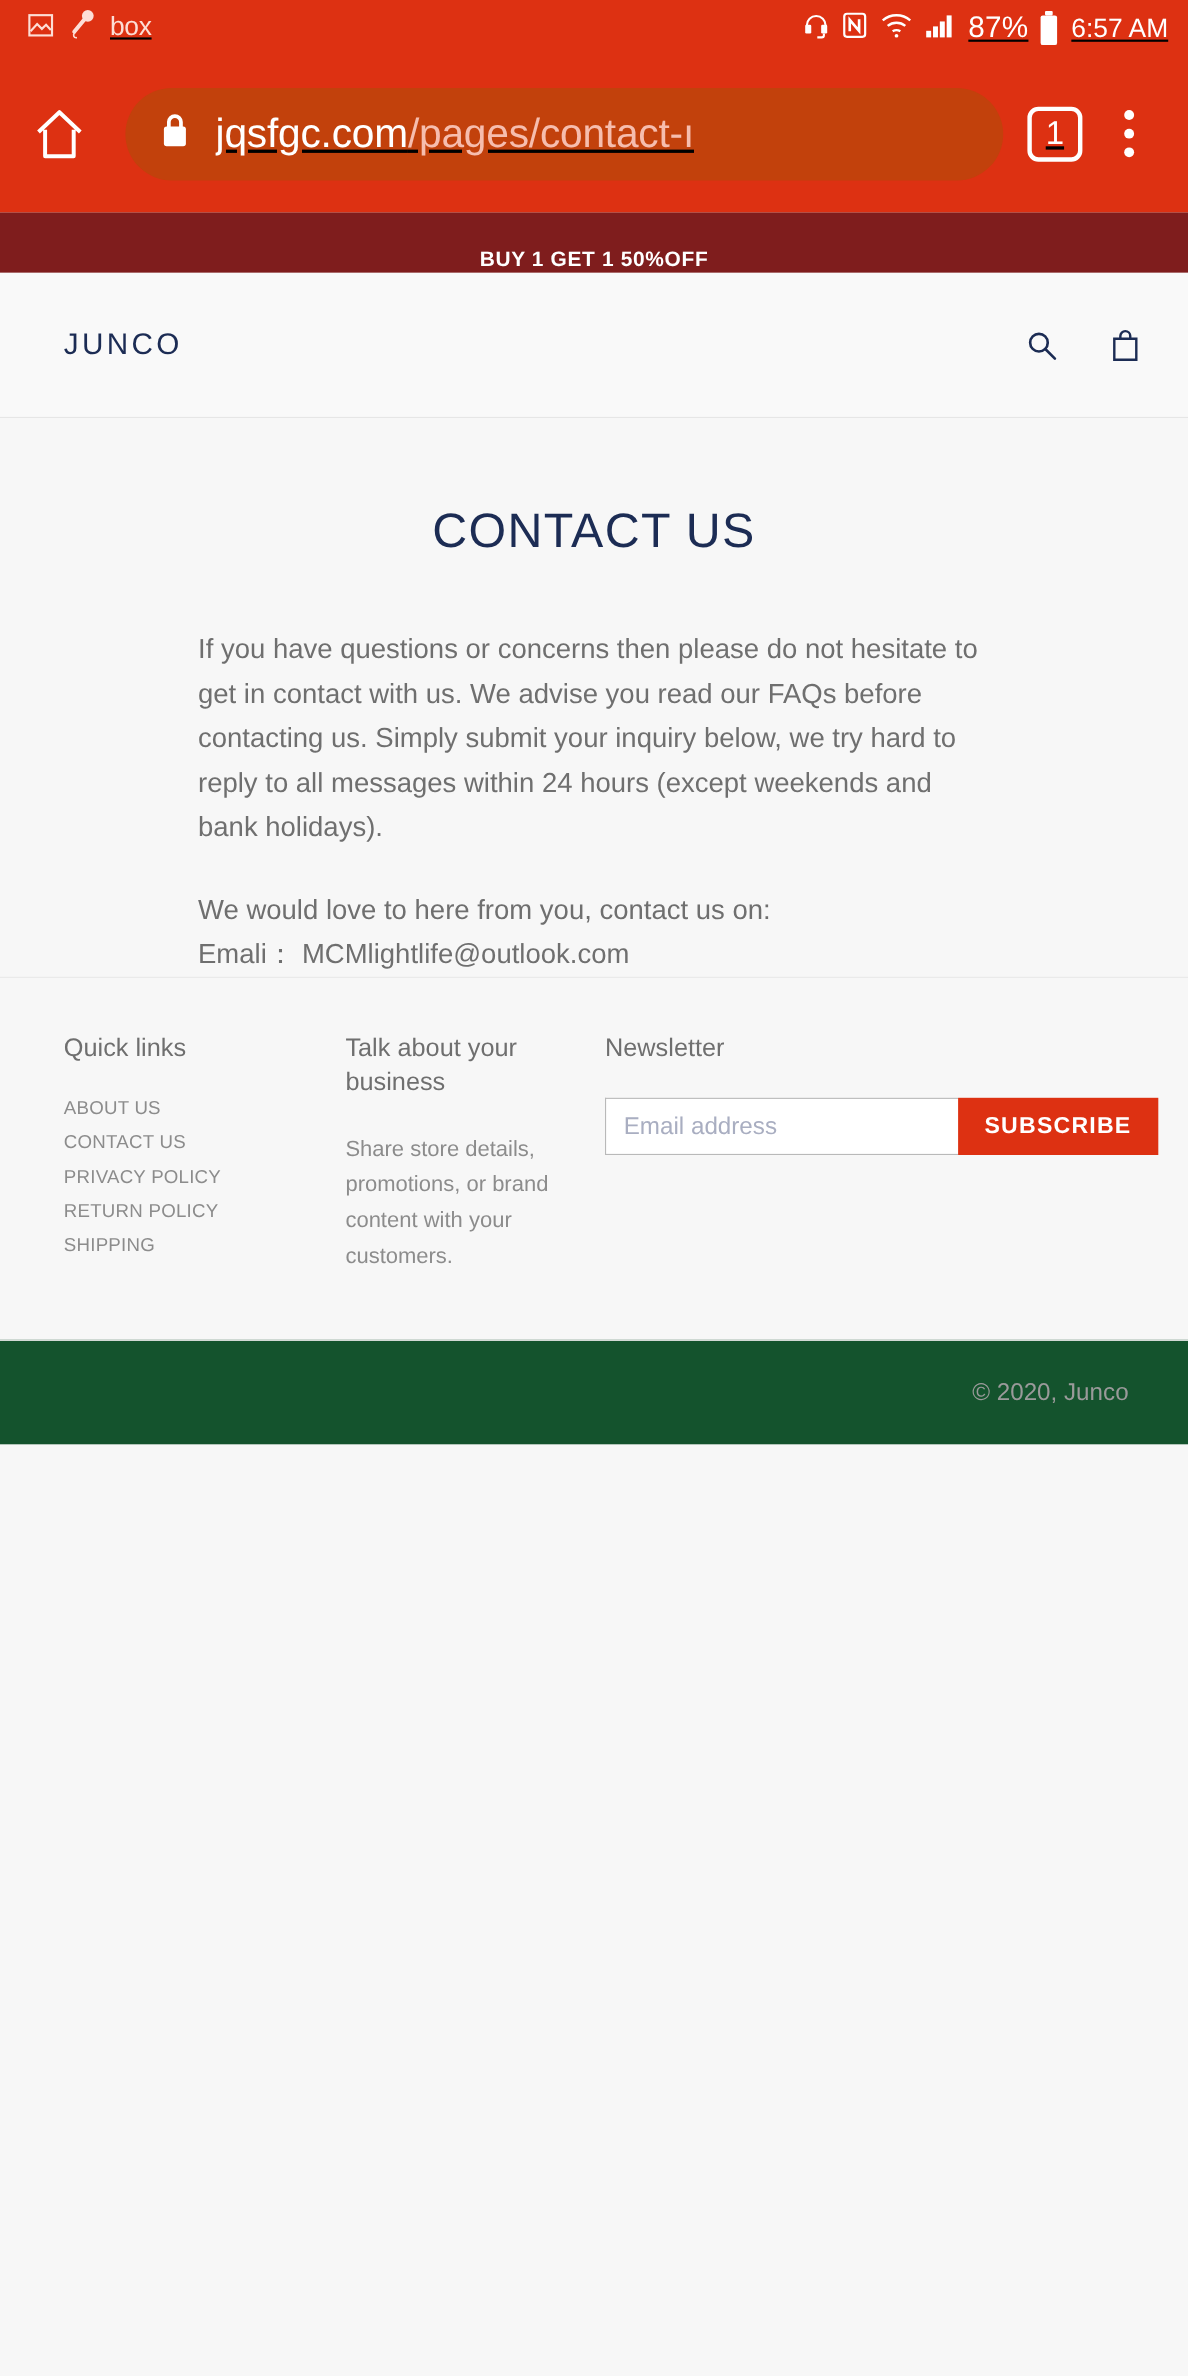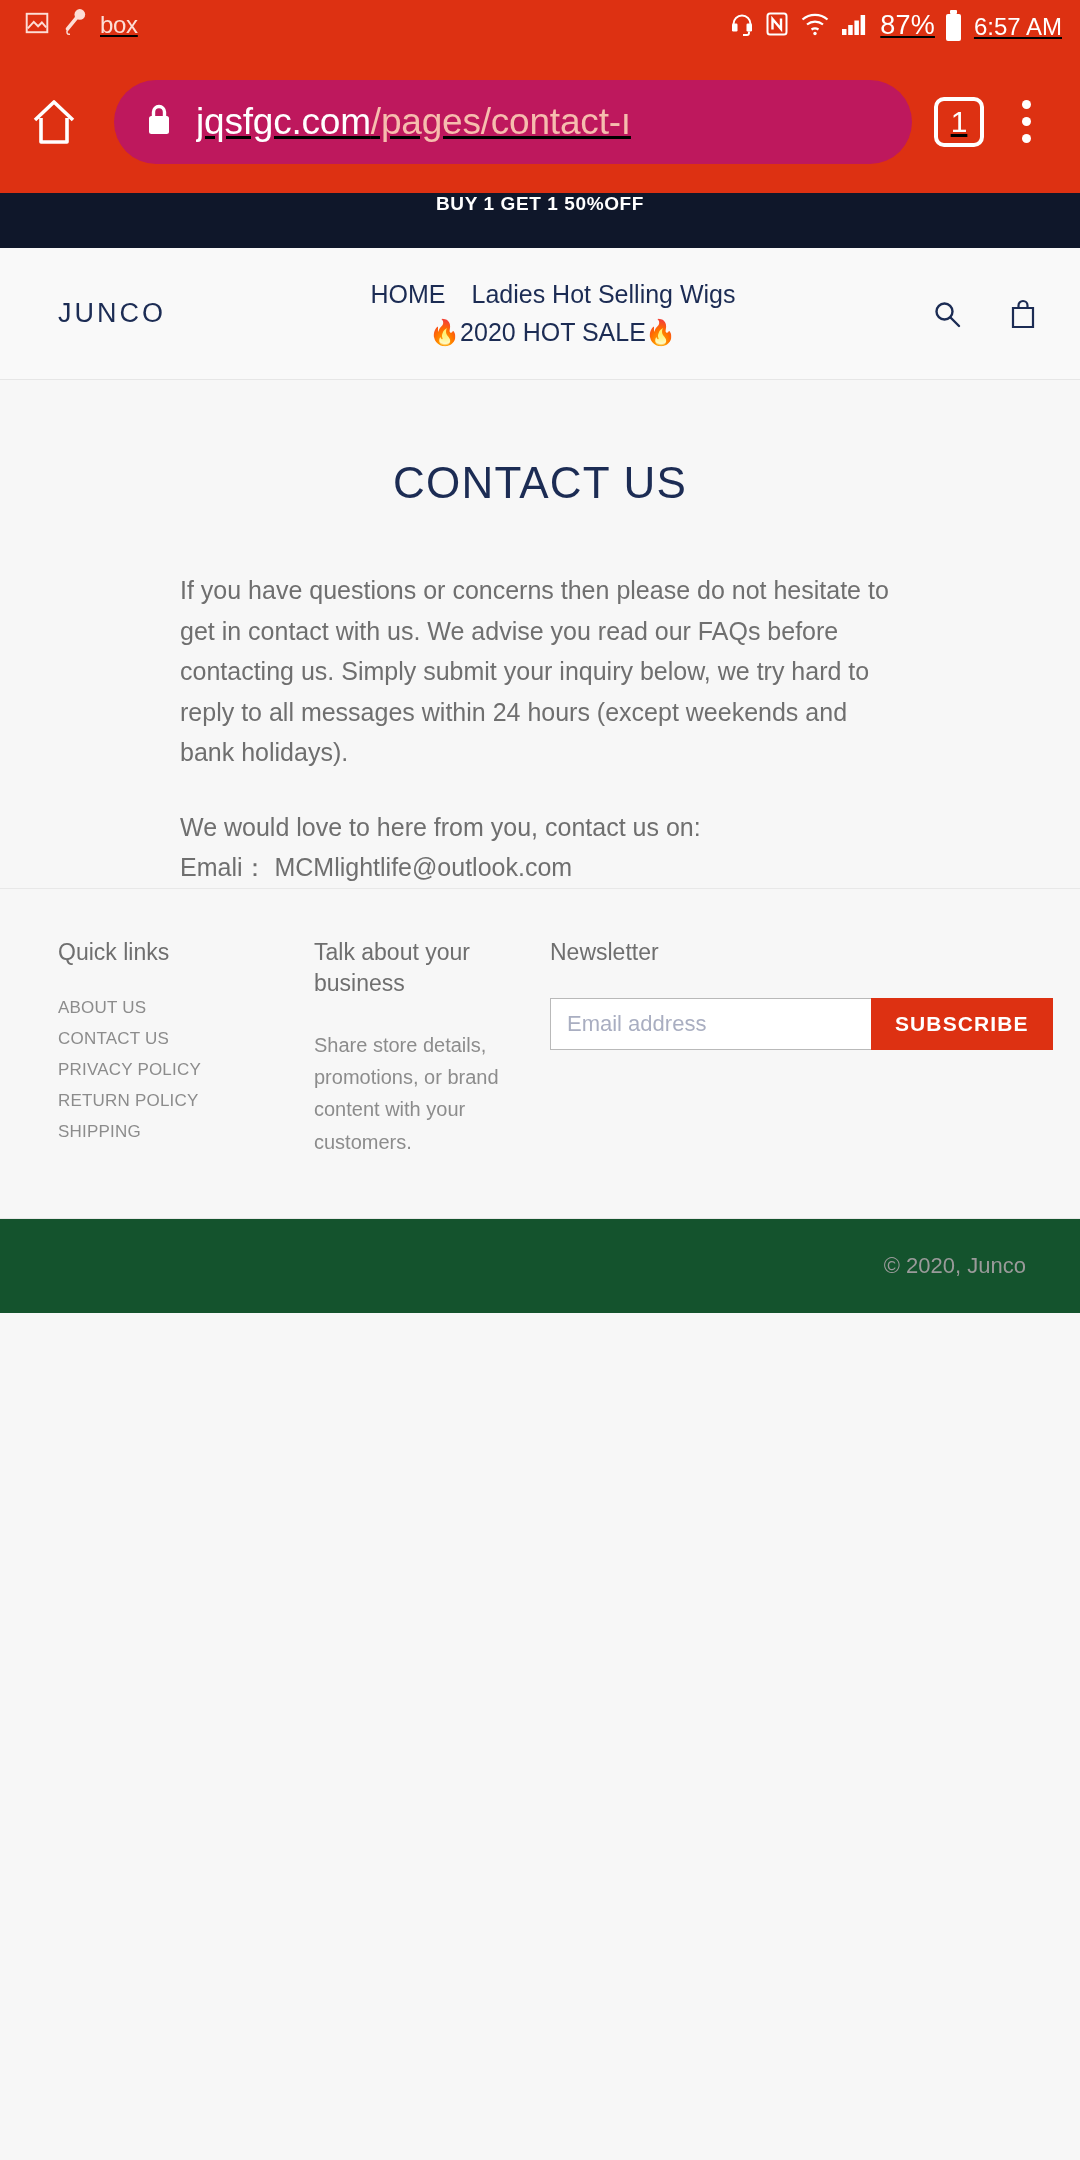--- a/index.html
+++ b/index.html
@@ -84,21 +84,21 @@
   }
   .home-btn {
     width: 64px; height: 64px;
     display: flex; align-items: center; justify-content: center;
     flex-shrink: 0;
   }
   .omnibox {
     flex: 1;
     height: 84px;
     margin: 0 22px 0 28px;
-    background: #be185d;
+    background: #c2410c;
     border-radius: 42px;
     display: flex;
     align-items: center;
     padding: 0 30px;
     overflow: hidden;
   }
   .lock-icon { flex-shrink: 0; margin-right: 22px; }
   .url-text {
     font-size: 37px;
     color: #ffffff;
@@ -125,24 +125,24 @@
     flex-shrink: 0;
     margin-left: 14px;
   }
   .menu-dots span {
     width: 9px; height: 9px; border-radius: 50%;
     background: #ffffff; display: block;
   }
 
   
   .announcement {
-    background: #0f172a;
+    background: #7f1d1d;
     height: 55px;
     display: flex;
-    align-items: flex-start;
+    align-items: flex-end;
     justify-content: center;
   }
   .announcement-text {
     color: #ffffff;
     font-size: 19px;
     font-weight: 700;
     letter-spacing: 0.6px;
   }
 
   
@@ -383,27 +383,20 @@
   </div>
 </div>
 
 <div class="announcement">
   <span class="announcement-text">BUY 1 GET 1 50%OFF</span>
 </div>
 
 <header class="site-header">
   <div class="logo">JUNCO</div>
 
-  <nav class="main-nav">
-    <a class="nav-link" href="#" style="text-decoration:none;">HOME</a>
-    <a class="nav-link" href="#" style="text-decoration:none;">Ladies Hot Selling Wigs</a>
-    <div class="nav-row2">
-      <a class="nav-link" href="#" style="text-decoration:none;">🔥2020 HOT SALE🔥</a>
-    </div>
-  </nav>
 
   <div class="header-actions">
     <div class="header-icon-btn">
       <svg width="30" height="30" viewBox="0 0 30 30" fill="none" stroke="#1c2c54" stroke-width="2.4">
         <circle cx="12.5" cy="12.5" r="8"></circle>
         <path d="M18.5 18.5 L27 27" stroke-linecap="round"></path>
       </svg>
     </div>
     <div class="header-icon-btn">
       <svg width="28" height="32" viewBox="0 0 28 32" fill="none" stroke="#1c2c54" stroke-width="2.2">

